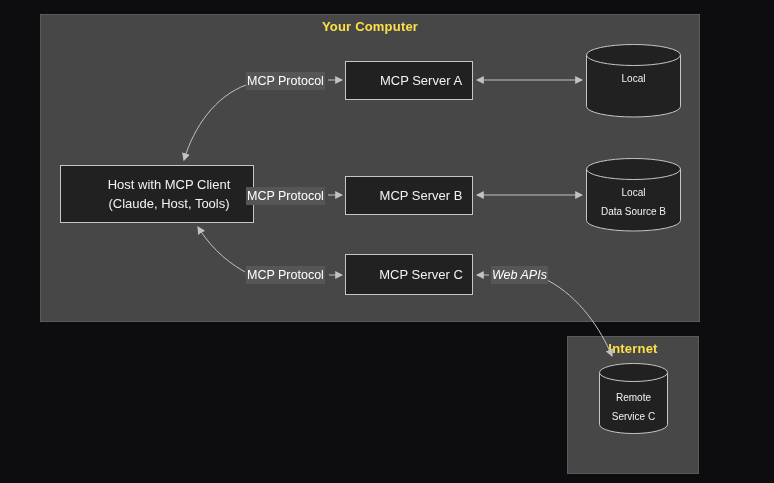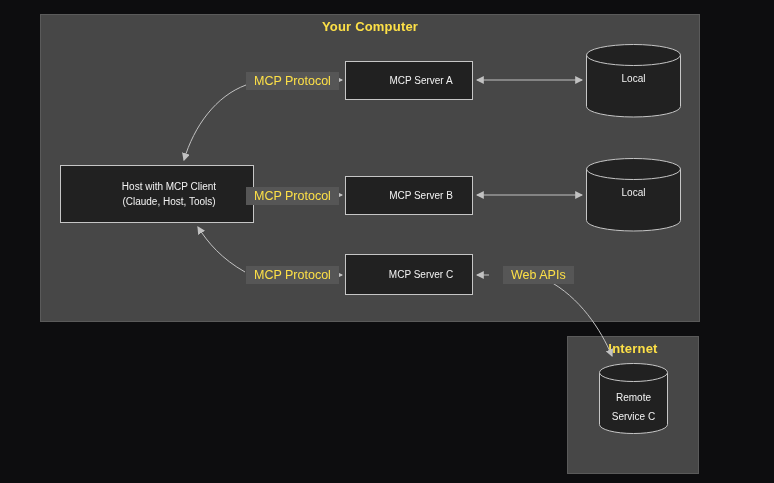--- a/index.html
+++ b/index.html
@@ -12,34 +12,34 @@
     position:absolute; background:#474747; border:1px solid #5a5a5a;
     box-sizing:border-box;
   }
   .group-title {
     position:absolute; top:4px; left:0; right:0; text-align:center;
     color:#fde047; font-size:13px; font-weight:bold; letter-spacing:0.2px;
   }
   .edges { position:absolute; left:0; top:0; width:774px; height:483px; pointer-events:none; }
   .node {
     position:absolute; background:#212121; border:1px solid #c6c6c6;
-    color:#f2f2f2; font-size:10px; line-height:1.5;
+    color:#f2f2f2; font-size:13px; line-height:1.5;
     display:flex; flex-direction:column; align-items:center; justify-content:center;
     text-align:center; box-sizing:border-box;padding-left:24px;
   }
   .cyl { position:absolute; }
   .cyl svg { position:absolute; left:0; top:0; }
   .cyl-text {
     position:absolute; left:0; right:0; top:26px; text-align:center;
     color:#f2f2f2; font-size:10px; line-height:19px;
   }
   .edge-label {
     position:absolute; transform:translateY(-50%);
-    background:#565656; color:#fde047; font-size:12.5px;
-    padding:2px 8px; white-space:nowrap; text-align:center;
+    background:#565656; color:#ffffff; font-size:12.5px;
+    padding:2px 1px; white-space:nowrap; text-align:center;
   }
 </style>
 </head>
 <body>
 
 <div class="canvas">
 
   <div class="group" style="left:40px; top:14px; width:660px; height:308px;">
     <div class="group-title">Your Computer</div>
   </div>
@@ -103,32 +103,33 @@
     </div>
   </div>
 
   <div class="cyl" style="left:585px; top:157px; width:97px; height:76px;">
     <svg width="97" height="76" viewBox="0 0 97 76">
       <path d="M1.5,12 v51.5 a47,10.5 0 0 0 94,0 v-51.5" fill="#212121" stroke="#c6c6c6" stroke-width="1"></path>
       <ellipse cx="48.5" cy="12" rx="47" ry="10.5" fill="#212121" stroke="#c6c6c6" stroke-width="1"></ellipse>
     </svg>
     <div class="cyl-text">
       <div>Local</div>
+      <div>Data Source B</div>
     </div>
   </div>
 
   <div class="cyl" style="left:598px; top:362px; width:71px; height:74px;">
     <svg width="71" height="74" viewBox="0 0 71 74">
       <path d="M1.5,10.5 v52 a34,9 0 0 0 68,0 v-52" fill="#212121" stroke="#c6c6c6" stroke-width="1"></path>
       <ellipse cx="35.5" cy="10.5" rx="34" ry="9" fill="#212121" stroke="#c6c6c6" stroke-width="1"></ellipse>
     </svg>
     <div class="cyl-text">
       <div>Remote</div>
       <div>Service C</div>
     </div>
   </div>
 
   <div class="edge-label" style="left:246px; top:81px;">MCP Protocol</div>
   <div class="edge-label" style="left:246px; top:196px;">MCP Protocol</div>
   <div class="edge-label" style="left:246px; top:275px;">MCP Protocol</div>
-  <div class="edge-label" style="left:503px; top:275px;">Web APIs</div>
+  <div class="edge-label" style="left:491px; top:275px;font-style:italic;">Web APIs</div>
 
 </div>
 
 </body></html>

